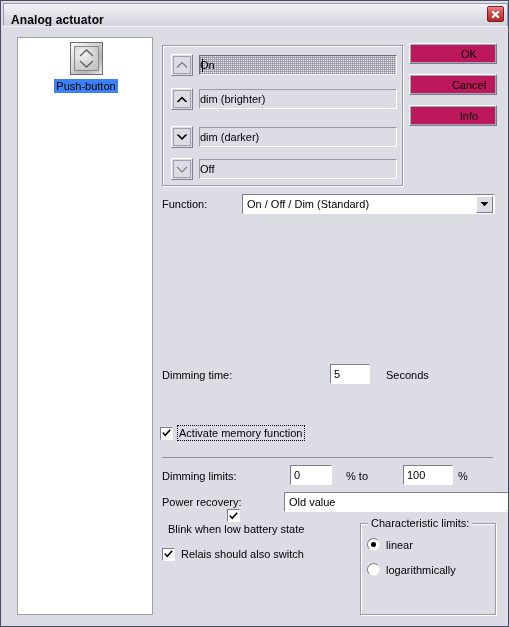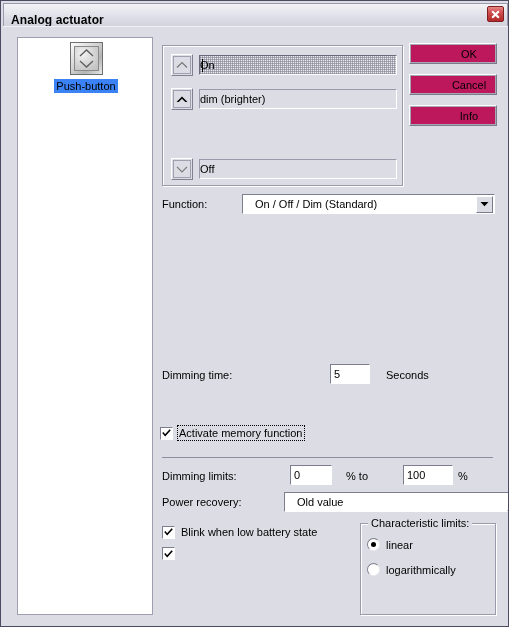--- a/index.html
+++ b/index.html
@@ -248,21 +248,21 @@
     border-right: 1px solid #ffffff;
     border-bottom: 1px solid #ffffff;
     display: flex;
     align-items: center;
     cursor: pointer;
   }
   .combo-text {
     flex: 1;
     font-size: 11px;
     color: #000;
-    padding-left: 12px;
+    padding-left: 4px;
     white-space: nowrap;
     overflow: hidden;
   }
   .combo-arrow {
     width: 17px; height: 17px;
     margin-right: 1px;
     box-sizing: border-box;
     background: #dcdce4;
     border-top: 1px solid #ffffff;
     border-left: 1px solid #ffffff;
@@ -413,20 +413,30 @@
         <div class="arrow-btn">
           <svg width="14" height="10" viewBox="0 0 14 10" aria-hidden="true">
             <path d="M1.5 8 L7 2.4 L12.5 8 L10.3 8 L7 4.7 L3.7 8 Z" fill="#000"></path>
           </svg>
         </div>
         <div class="action-field">
           <span>dim (brighter)</span>
         </div>
       </div>
 
+      <div class="action-row" style="top:80px;">
+        <div class="arrow-btn">
+          <svg width="14" height="10" viewBox="0 0 14 10" aria-hidden="true">
+            <path d="M1.5 2.4 L7 8 L12.5 2.4 L10.3 2.4 L7 5.7 L3.7 2.4 Z" fill="#000"></path>
+          </svg>
+        </div>
+        <div class="action-field">
+          <span>dim (darker)</span>
+        </div>
+      </div>
 
       <div class="action-row" style="top:112px;">
         <div class="arrow-btn">
           <svg width="14" height="10" viewBox="0 0 14 10" aria-hidden="true">
             <path d="M2 2.8 L7 7.8 L12 2.8" fill="none" stroke="#777" stroke-width="1.2"></path>
           </svg>
         </div>
         <div class="action-field">
           <span>Off</span>
         </div>
@@ -471,35 +481,36 @@
     <div class="form-label" style="left:159px; top:469px;">Power recovery:</div>
     <div class="combo" style="left:281px; top:465px; width:242px;">
       <span class="combo-text">Old value</span>
       <span class="combo-arrow">
         <svg width="9" height="6" viewBox="0 0 9 6" aria-hidden="true">
           <path d="M0.5 1 L8.5 1 L4.5 5.3 Z" fill="#000"></path>
         </svg>
       </span>
     </div>
 
-    <div class="cb-row" style="left:159px; top:498px;">
+    <div class="cb-row" style="left:159px; top:482px;flex-direction:column;">
       <span class="cb-box">
         <svg width="9" height="8" viewBox="0 0 9 8" aria-hidden="true">
           <path d="M0.8 3.6 L3.2 6.4 L8.2 0.8" fill="none" stroke="#000" stroke-width="1.6"></path>
         </svg>
       </span>
       <span class="cb-label">Blink when low battery state</span>
     </div>
 
     <div class="cb-row" style="left:159px; top:520px;">
       <span class="cb-box">
         <svg width="9" height="8" viewBox="0 0 9 8" aria-hidden="true">
           <path d="M0.8 3.6 L3.2 6.4 L8.2 0.8" fill="none" stroke="#000" stroke-width="1.6"></path>
         </svg>
       </span>
+      <span class="cb-label">Relais should also switch</span>
     </div>
 
     <div id="curve-group"></div>
     <div id="curve-legend">Characteristic limits:</div>
 
     <div class="radio-row" style="left:364px; top:511px;">
       <span class="radio-circle">
         <span class="radio-dot"></span>
       </span>
       <span class="radio-label">linear</span>

